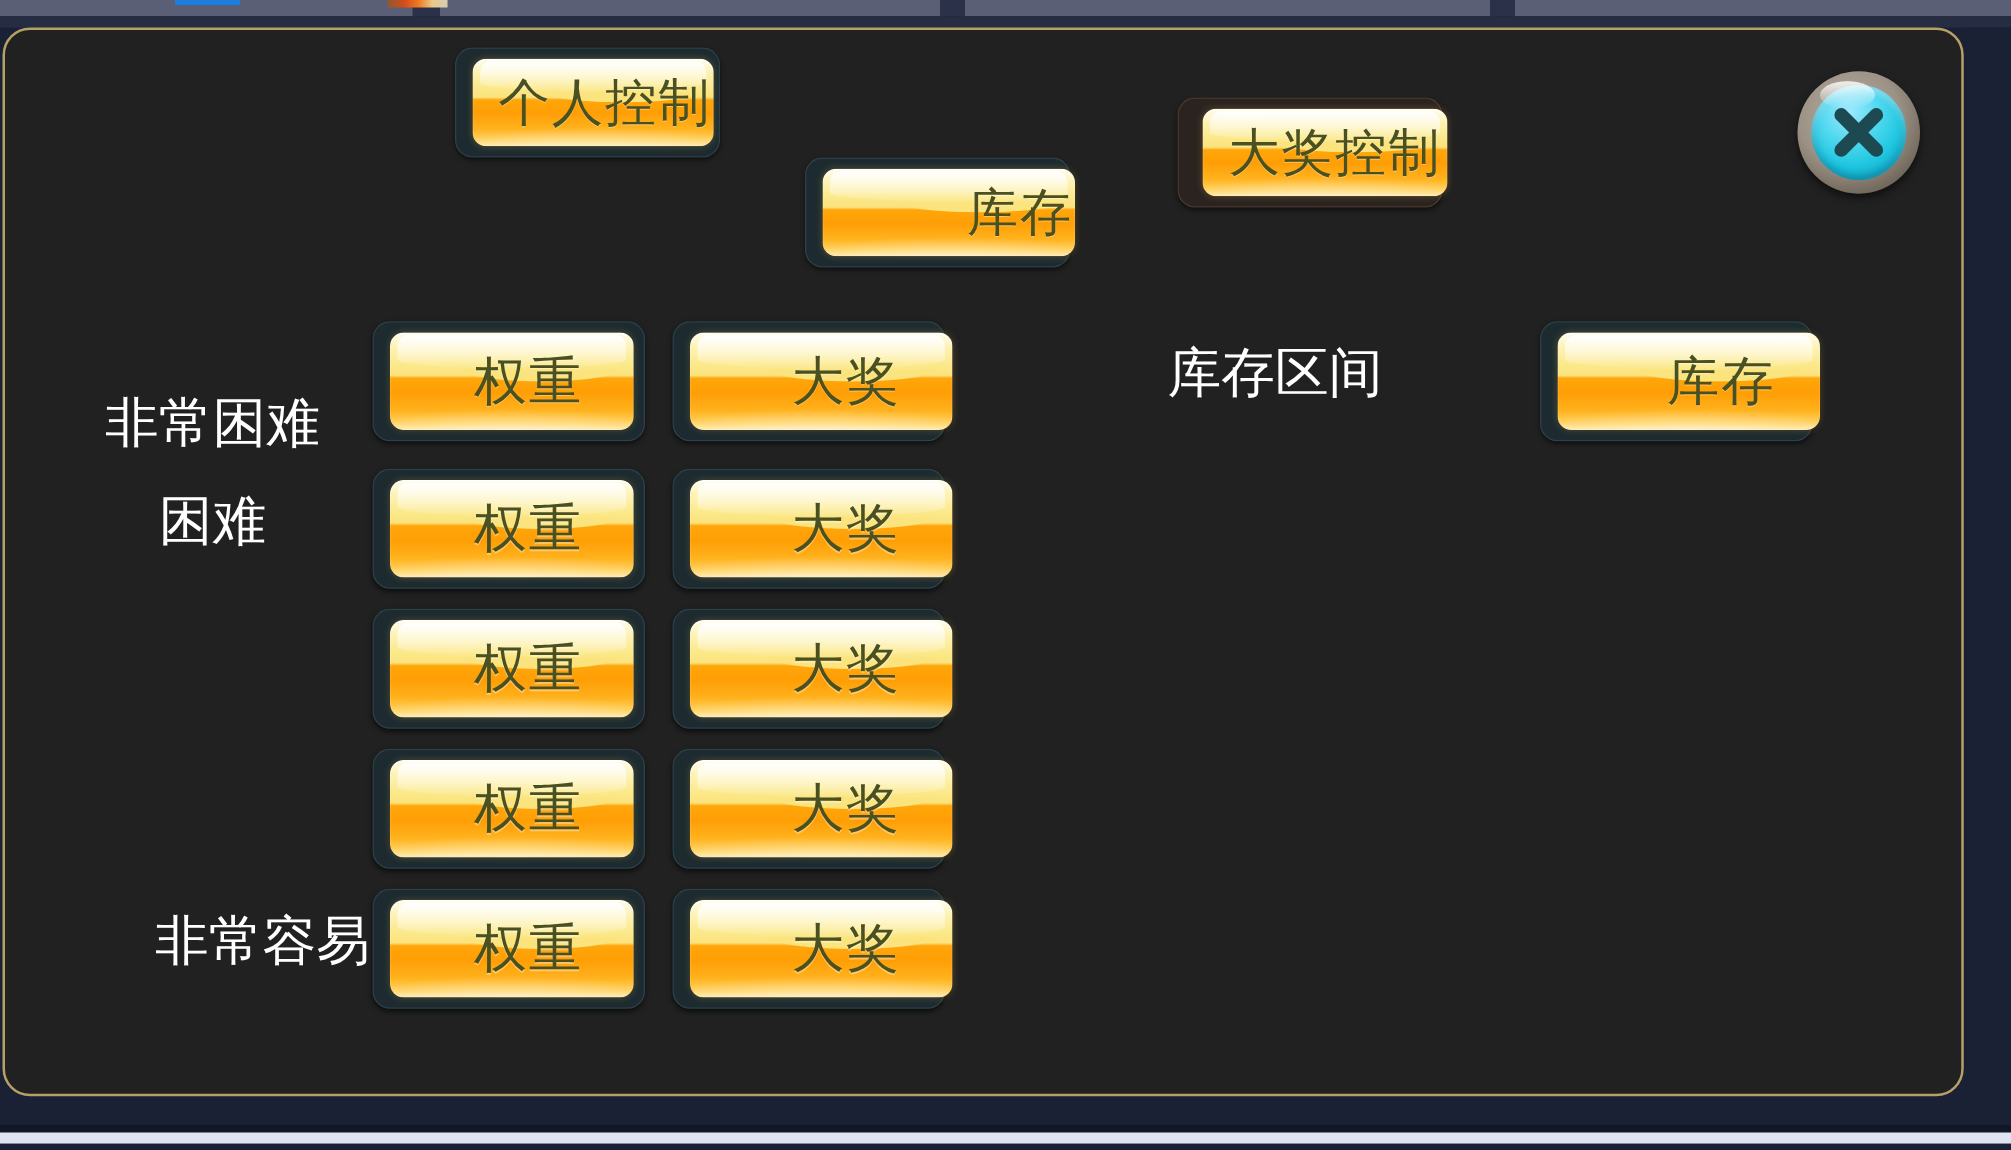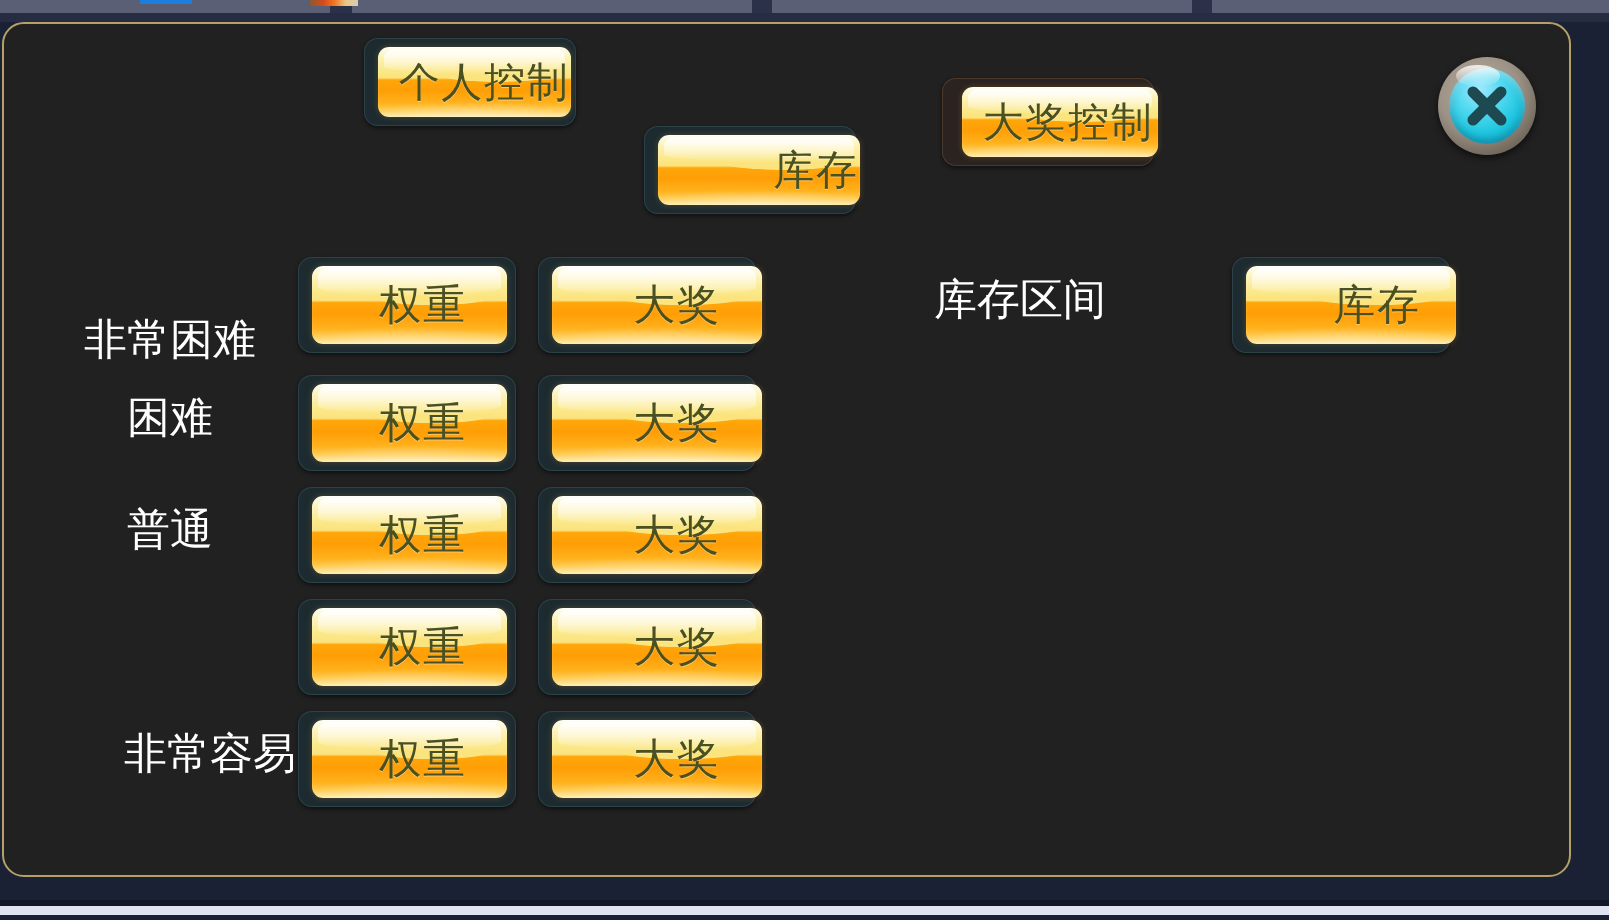--- a/index.html
+++ b/index.html
@@ -165,21 +165,20 @@
     </div>
     <div class="gbtn" style="left:534px;top:351px;width:218px;height:96px;">
       <div class="frame"></div>
       <div class="gold" style="left:14px;top:9px;right:-6px;bottom:9px;">
         <div class="shine"></div>
         <div class="wave"></div>
       </div>
       <div class="lbl" style="font-size:42px;padding-left:30px;">大奖</div>
     </div>
 
-    <div class="rowlabel" style="left:66px;top:484px;width:200px;text-align:center;">普通</div>
     <div class="gbtn" style="left:294px;top:463px;width:218px;height:96px;">
       <div class="frame"></div>
       <div class="gold" style="left:14px;top:9px;right:9px;bottom:9px;">
         <div class="shine"></div>
         <div class="wave"></div>
       </div>
       <div class="lbl" style="font-size:42px;padding-left:16px;">权重</div>
     </div>
     <div class="gbtn" style="left:534px;top:463px;width:218px;height:96px;">
       <div class="frame"></div>

